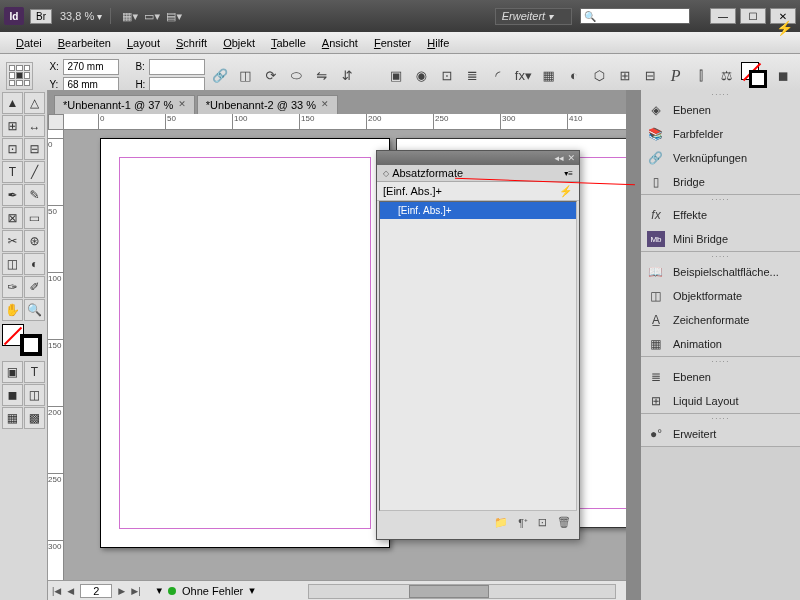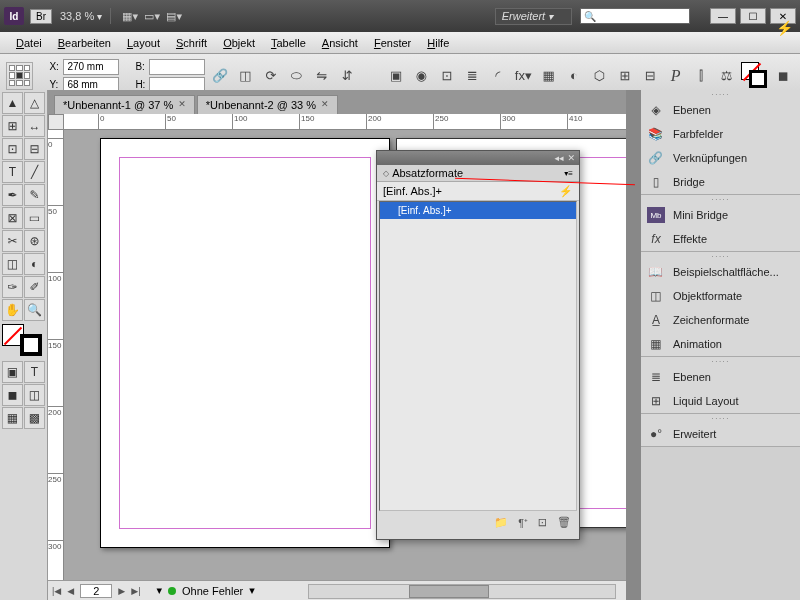--- a/index.html
+++ b/index.html
@@ -316,26 +316,26 @@
             <span class="panel-label">Verknüpfungen</span>
           </div>
         <div class="panel-item">
             <span class="panel-icon">▯</span>
             <span class="panel-label">Bridge</span>
           </div>
       </div>
       <div class="panel-group">
         <div class="panel-grip"></div>
         <div class="panel-item">
+            <span class="panel-icon" style="font-style:italic">fx</span>
+            <span class="panel-label">Effekte</span>
+          </div>
+        <div class="panel-item">
             <span class="panel-icon" style="background:#5a4a7a;color:#fff;font-size:8px;padding:1px">Mb</span>
             <span class="panel-label">Mini Bridge</span>
-          </div>
-        <div class="panel-item">
-            <span class="panel-icon" style="font-style:italic">fx</span>
-            <span class="panel-label">Effekte</span>
           </div>
       </div>
       <div class="panel-group">
         <div class="panel-grip"></div>
         <div class="panel-item">
             <span class="panel-icon">📖</span>
             <span class="panel-label">Beispielschaltfläche...</span>
           </div>
         <div class="panel-item">
             <span class="panel-icon">◫</span>

